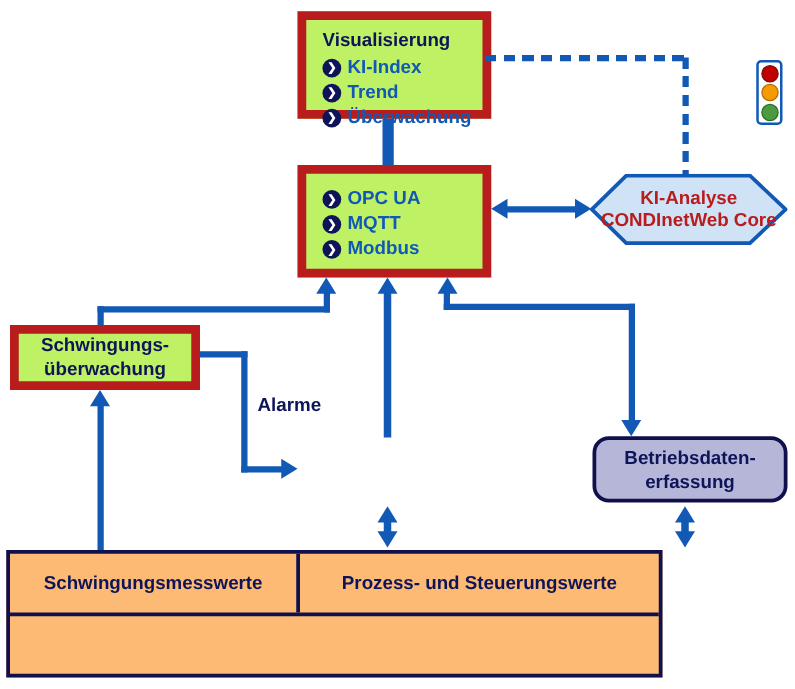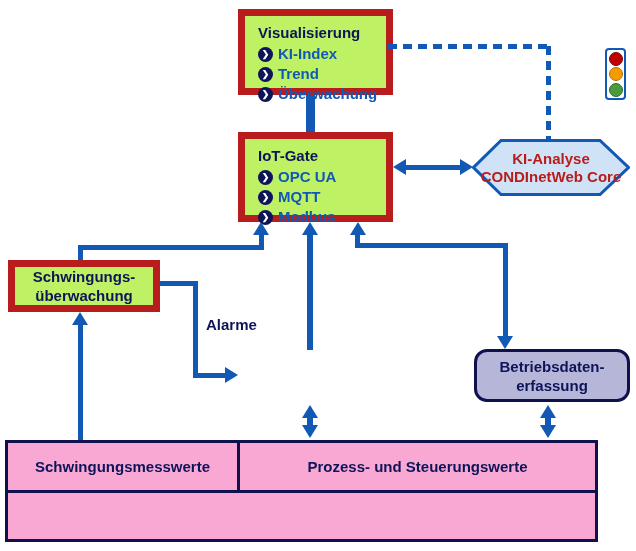--- a/index.html
+++ b/index.html
@@ -53,22 +53,22 @@
   .lamp.green { background:#4a9b3f; border:1px solid #2f6e28; }
 
   
   .hexwrap { position:absolute; left:472px; top:139px; width:158px; height:57px; }
   .hexwrap svg { position:absolute; left:0; top:0; }
   .hextext { position:absolute; left:0; top:0; width:158px; height:57px;
              display:flex; flex-direction:column; align-items:center; justify-content:center;
              color:#b91c1c; font-weight:bold; font-size:15px; line-height:18px; text-align:center; }
 
   
-  .bands { position:absolute; left:5px; top:440px; width:593px; height:102px;
-           border:3px solid #10104d; box-sizing:border-box; background:#f9a8d4; }
+  .bands { position:absolute; left:5px; top:440px; width:525px; height:102px;
+           border:3px solid #10104d; box-sizing:border-box; background:#fdba74; }
   .bands .row1 { display:flex; height:47px; border-bottom:3px solid #10104d; box-sizing:content-box; }
   .bands .cell1 { width:232px; border-right:3px solid #10104d; box-sizing:border-box; }
   .bands .cell2 { flex:1; }
   .bands .row2 { height:46px; }
   .bandtext { height:100%; display:flex; align-items:center; justify-content:center;
               color:#0d1458; font-weight:bold; font-size:15px; }
 
   .floatlabel { position:absolute; color:#0d1458; font-weight:bold; font-size:15px; }
 </style>
 </head>
@@ -94,21 +94,20 @@
     </div>
     <div class="tl">
       <span class="lamp red"></span>
       <span class="lamp amber"></span>
       <span class="lamp green"></span>
     </div>
   </div>
 
   <div class="bluebox" style="left:238px; top:132px; width:155px; height:90px;">
     <div class="inner">
-      <div class="node-title">IoT-Gate</div>
       <div class="item">
         <span class="chev">❯</span>
         <span>OPC UA</span>
       </div>
       <div class="item">
         <span class="chev">❯</span>
         <span>MQTT</span>
       </div>
       <div class="item">
         <span class="chev">❯</span>

